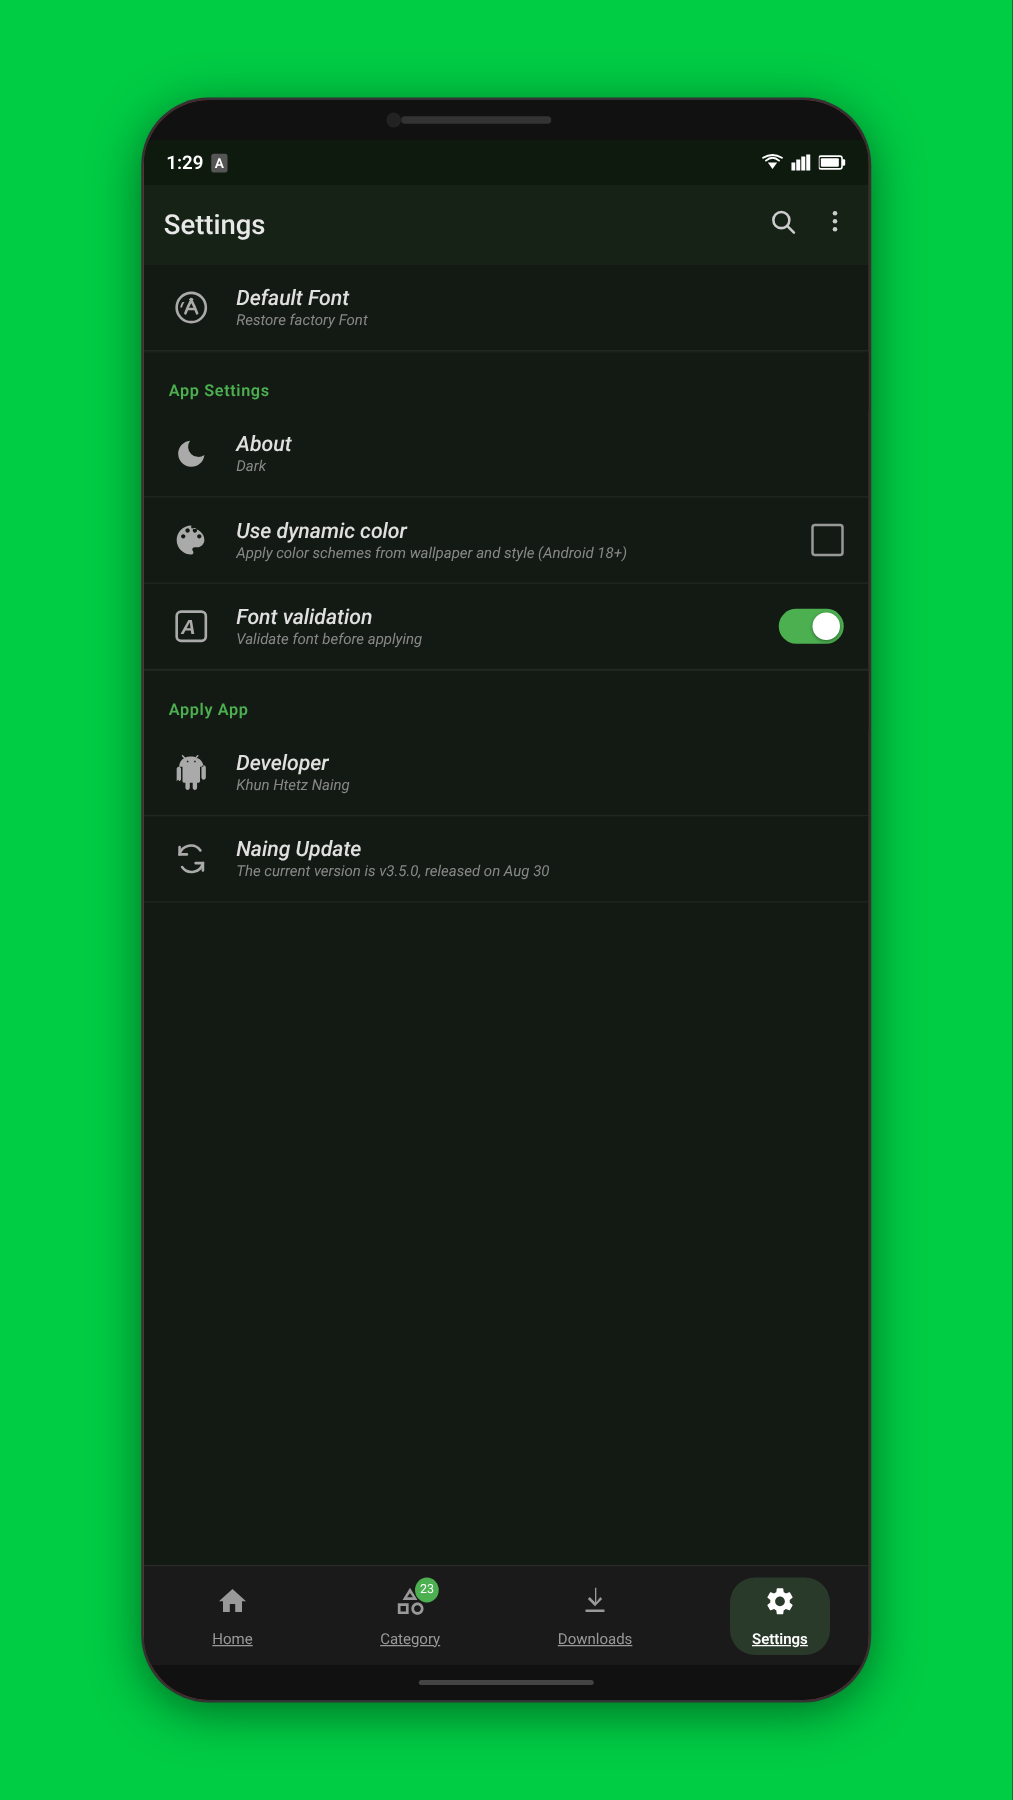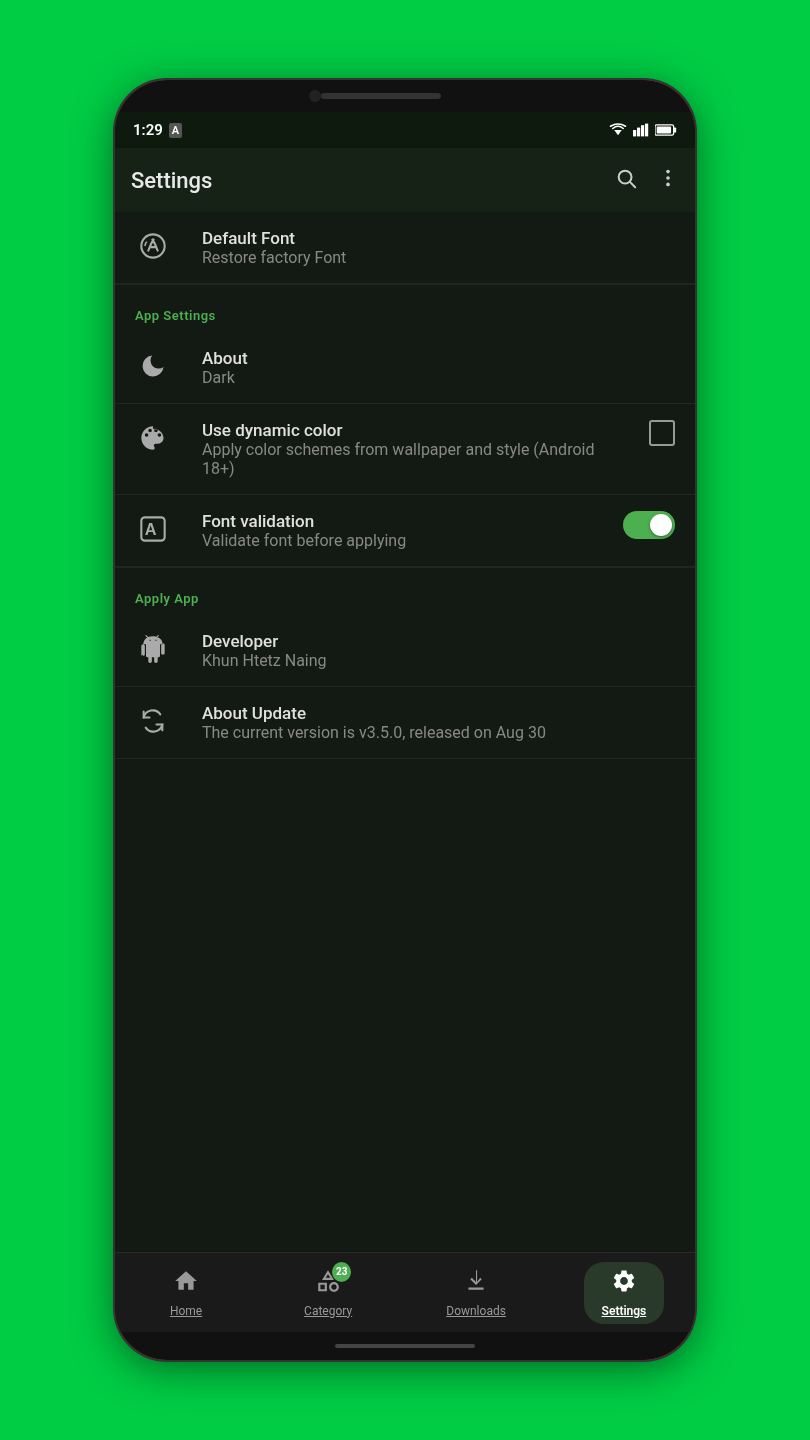--- a/index.html
+++ b/index.html
@@ -108,45 +108,47 @@
     
     .settings-list {
       flex: 1;
       background: #131a13;
       overflow-y: auto;
       overflow-x: hidden;
     }
     .settings-list::-webkit-scrollbar { display: none; }
     .settings-item {
       display: flex;
+      align-items: center;
       padding: 16px 20px;
-      gap: 31px;
+      gap: 18px;
       border-bottom: 1px solid #1f2a1f;
       cursor: pointer;
+      font-style: italic;
     }
     .item-icon {
       width: 36px;
       height: 36px;
       display: flex;
       align-items: center;
       justify-content: center;
       flex-shrink: 0;
     }
     .item-icon svg { width: 28px; height: 28px; }
     .item-text {
       flex: 1;
     }
     .item-title {
       color: #e0e0e0;
       font-size: 17px;
       font-weight: 500;
     }
     .item-subtitle {
       color: #888;
-      font-size: 16px;
+      font-size: 12px;
       margin-top: 0;
     }
     .section-header {
       padding: 20px 20px 8px 20px;
       background: #131a13;
     }
     .section-header-text {
       color: #4caf50;
       font-size: 13px;
       font-weight: 600;
@@ -223,21 +225,21 @@
     .nav-badge {
       position: relative;
     }
     .badge {
       position: absolute;
       top: -6px;
       right: -10px;
       background: #4caf50;
       color: #fff;
       font-size: 10px;
-      font-weight: 700;
+      font-weight: 400;
       width: 19px;
       height: 20px;
       border-radius: 50%;
       display: flex;
       align-items: center;
       justify-content: center;
       margin-left: 30px;
     }
     
     .home-indicator {
@@ -408,21 +410,21 @@
       <div class="settings-item">
         <div class="item-icon">
           <svg viewBox="0 0 24 24" fill="none" stroke="#aaa" stroke-width="1.8" stroke-linecap="round">
             <path d="M4 4v5h5"></path>
             <path d="M20 20v-5h-5"></path>
             <path d="M4 9a8 8 0 0 1 14.28-2.72"></path>
             <path d="M20 15a8 8 0 0 1-14.28 2.72"></path>
           </svg>
         </div>
         <div class="item-text">
-          <div class="item-title">About Update</div>
+          <div class="item-title">Naing Update</div>
           <div class="item-subtitle">The current version is v3.5.0, released on Aug 30</div>
         </div>
       </div>
 
     </div>
 
     <div class="bottom-nav">
 
       <div class="nav-item">
         <div class="nav-icon">

